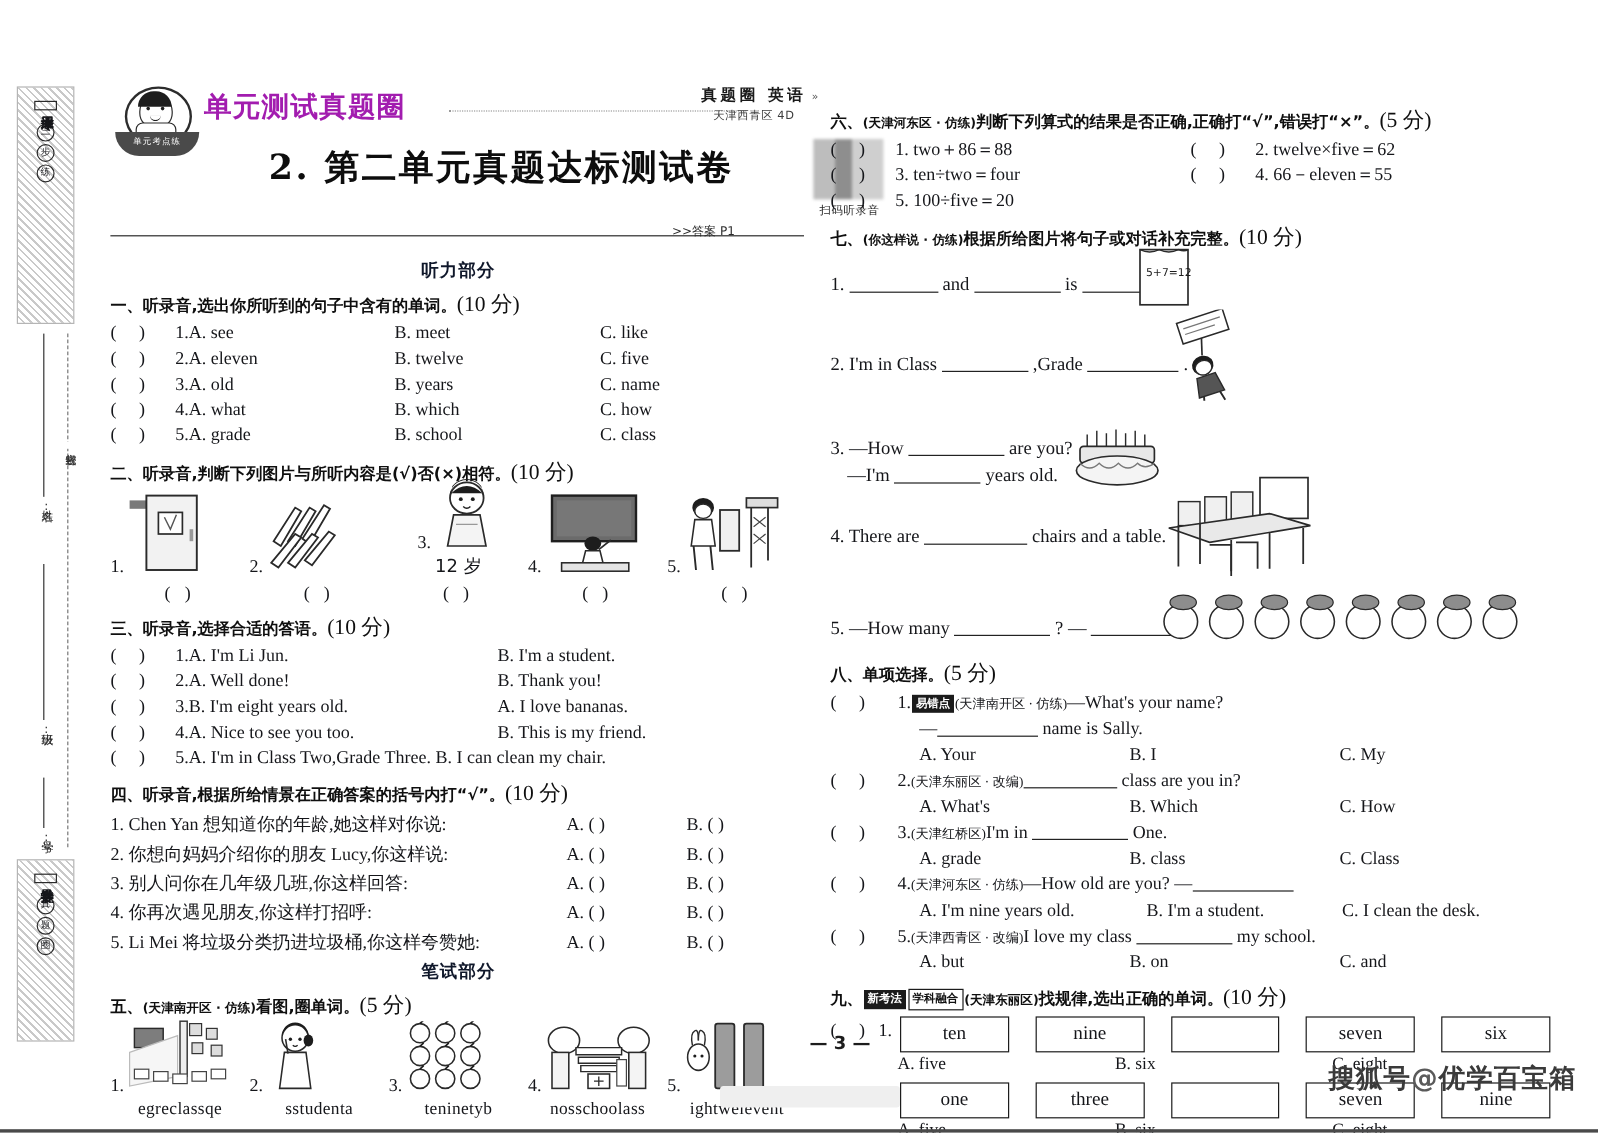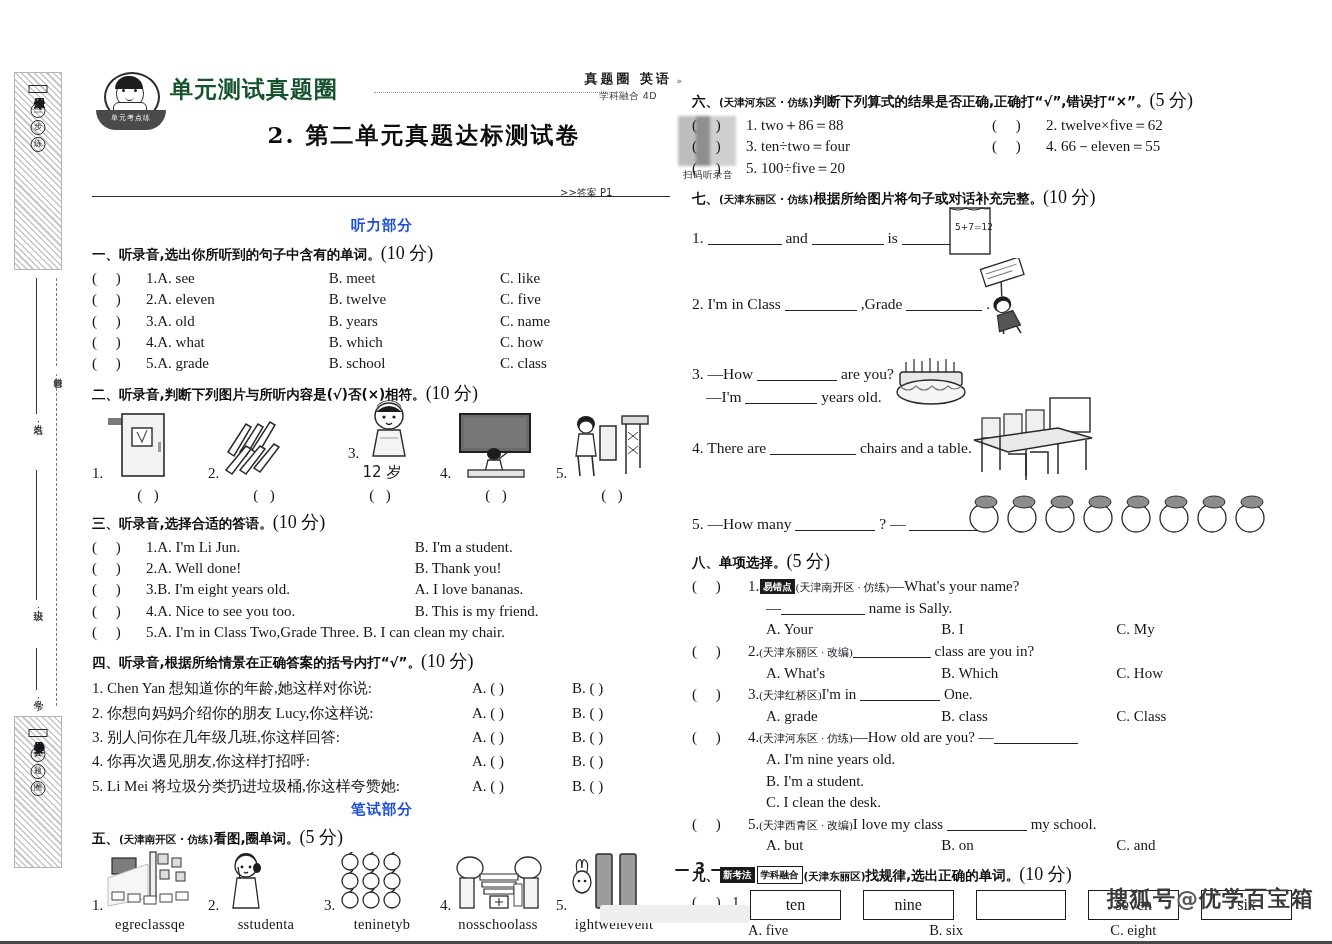--- a/index.html
+++ b/index.html
@@ -40,50 +40,50 @@
     background:#fff;border:1.4px solid #2c2c2c;}
   .logo .hair{position:absolute;left:19px;top:4px;width:28px;height:13px;border-radius:14px 14px 0 0;background:#1d1d1d;}
   .logo .eyeL,.logo .eyeR{position:absolute;top:17px;width:3px;height:3px;background:#1d1d1d;border-radius:50%;}
   .logo .eyeL{left:26px;} .logo .eyeR{left:38px;}
   .logo .mouth{position:absolute;left:29px;top:24px;width:9px;height:4px;border-bottom:1.4px solid #1d1d1d;border-radius:0 0 9px 9px;}
   .logo .body{position:absolute;left:17px;top:30px;width:32px;height:14px;background:#fff;border:1.4px solid #2c2c2c;border-radius:6px 6px 2px 2px;}
   .logo .banner{position:absolute;left:0;top:38px;width:70px;height:20px;background:#4a4a4a;
     border-radius:0 0 34px 34px;color:#fff;font-size:7px;text-align:center;line-height:16px;
     font-family:"DejaVu Sans",sans-serif;letter-spacing:1px;overflow:hidden;}
   .brandname{position:absolute;left:78px;top:-2px;font-family:"DejaVu Sans",sans-serif;
-    font-weight:700;font-size:23px;letter-spacing:1px;color:#14532d;}
+    font-weight:700;font-size:23px;letter-spacing:1px;color:#a21caf;}
   .dotrule{position:absolute;left:282px;top:16px;width:248px;border-top:1.6px dotted #9a9a9a;}
   .subject{position:absolute;right:0;top:-6px;text-align:center;font-family:"DejaVu Sans",sans-serif;}
   .subject .s1{font-size:13px;font-weight:700;letter-spacing:3px;color:#1a1a1a;}
   .subject .s2{font-size:9.5px;color:#3b3b3b;margin-top:2px;letter-spacing:.5px;}
   .subject .arrow{position:absolute;right:-10px;top:6px;font-size:9px;color:#555;}
 
-  .maintitle{position:absolute;left:132px;top:44px;width:400px;text-align:center;
-    font-family:"DejaVu Serif",serif;font-weight:700;font-size:23px;letter-spacing:2px;color:#0d0d0d;}
+  .maintitle{position:absolute;left:132px;top:44px;width:400px;text-align:left;
+    font-family:"DejaVu Serif",serif;font-weight:700;font-size:29px;letter-spacing:2px;color:#0d0d0d;}
   .pointsrow{position:absolute;left:128px;top:92px;width:400px;text-align:center;
     font-family:"DejaVu Sans",sans-serif;font-size:12.5px;font-weight:700;color:#1a1a1a;}
   .pointsrow .grp{display:inline-block;margin:0 9px;}
   .pointsrow .num{display:inline-block;width:14px;height:14px;line-height:13px;text-align:center;
     border:1px solid #444;border-radius:50%;font-size:9.5px;font-weight:400;margin:0 2px;vertical-align:1px;}
   .qr{position:absolute;left:586px;top:40px;width:60px;text-align:center;}
   .qrimg{width:58px;height:50px;
     background:
       linear-gradient(90deg,#bdbdbd 0 18px,#8e8e8e 18px 32px,#cfcfcf 32px 58px),
       #b9b9b9;
     filter:blur(1.4px);}
   .qrcap{font-family:"DejaVu Sans",sans-serif;font-size:9.5px;color:#2b2b2b;margin-top:3px;letter-spacing:.5px;}
   .hrule{position:absolute;left:92px;top:196px;width:578px;border-top:1.5px solid #2b2b2b;}
   .ansref{position:absolute;left:560px;top:186px;font-family:"DejaVu Sans",sans-serif;font-size:10px;color:#2b2b2b;}
 
   
   .col{position:absolute;top:214px;}
   .colL{left:92px;width:580px;}
   .colR{left:692px;width:600px;top:82px;}
   .parthead{text-align:center;font-family:"DejaVu Sans",sans-serif;font-weight:700;
-    font-size:14.5px;letter-spacing:1px;margin:2px 0 5px;color:#1d4ed8;}
+    font-size:14.5px;letter-spacing:1px;margin:2px 0 5px;color:#0f172a;}
   .sechead{font-family:"DejaVu Sans",sans-serif;font-weight:700;font-size:13.5px;
     color:#0f0f0f;line-height:1.45;margin:5px 0 2px;}
   .sechead .loc{font-weight:700;font-size:10.5px;}
   .sechead .pts{font-weight:400;font-family:"Liberation Serif",serif;font-size:18px;}
   .tag{display:inline-block;background:#1b1b1b;color:#fff;font-size:9.5px;
     padding:1px 3px;margin:0 1px;font-family:"DejaVu Sans",sans-serif;font-weight:700;vertical-align:1.5px;}
   .tag.outline{background:#fff;color:#111;border:1px solid #1b1b1b;}
 
   .qrow{display:flex;font-size:15px;line-height:1.42;font-family:"Liberation Serif",serif;}
   .brk{width:54px;flex:0 0 54px;white-space:nowrap;}
@@ -181,21 +181,21 @@
         <div class="eyeL"></div>
           <div class="eyeR"></div>
           <div class="mouth"></div>
         <div class="body"></div>
         <div class="banner">单元考点练</div>
       </div>
       <div class="brandname">单元测试真题圈</div>
       <div class="dotrule"></div>
       <div class="subject">
         <div class="s1">真题圈  英语</div>
-        <div class="s2">学科融合 4D</div>
+        <div class="s2">天津西青区 4D</div>
         <div class="arrow">»</div>
       </div>
     </div>
 
     <div class="maintitle">2. 第二单元真题达标测试卷</div>
 
 
     <div class="qr">
       <div class="qrimg"></div>
       <div class="qrcap">扫码听录音</div>
@@ -558,21 +558,21 @@
         <span style="flex:0 0 246px;"><span>3.</span> <span>ten÷two＝four</span></span>
       <span class="brk">(&nbsp;&nbsp;&nbsp;&nbsp;&nbsp;)</span>
         <span><span>4.</span> <span>66－eleven＝55</span></span>
     </div>
     <div class="qrow">
       <span class="brk">(&nbsp;&nbsp;&nbsp;&nbsp;&nbsp;)</span>
         <span><span>5.</span> <span>100÷five＝20</span></span>
     </div>
 
     <div class="sechead">
-      <span>七、</span><span class="loc">(天津东丽区 · 仿练)</span><span>根据所给图片将句子或对话补充完整。</span><span class="pts">(10 分)</span>
+      <span>七、</span><span class="loc">(你这样说 · 仿练)</span><span>根据所给图片将句子或对话补充完整。</span><span class="pts">(10 分)</span>
     </div>
 
     <div class="rq" style="margin-top:16px;position:relative;height:42px;">
       <span>1.</span>
       <span class="fillline" style="width:74px;"></span>
       <span>and</span>
       <span class="fillline" style="width:72px;"></span>
       <span>is</span>
       <span class="fillline" style="width:68px;"></span>
       <span>.</span>
@@ -724,21 +724,21 @@
             <span class="o">B. class</span>
             <span class="o">C. Class</span>
           </div>
       </span>
     </div>
 
     <div class="mcq">
       <span class="b">(&nbsp;&nbsp;&nbsp;&nbsp;&nbsp;)</span>
       <span class="body">
         <div><span>4.</span><span class="loc" style="font-size:11px;">(天津河东区 · 仿练)</span><span>—How old are you? —</span><span class="fillline" style="width:84px;"></span></div>
-        <div class="mcopts wide" style="margin-left:18px;flex-direction:column;">
+        <div class="mcopts wide" style="margin-left:18px;">
             <span class="o">A. I'm nine years old.</span>
             <span class="o">B. I'm a student.</span>
             <span class="o">C. I clean the desk.</span>
           </div>
       </span>
     </div>
 
     <div class="mcq">
       <span class="b">(&nbsp;&nbsp;&nbsp;&nbsp;&nbsp;)</span>
       <span class="body">

